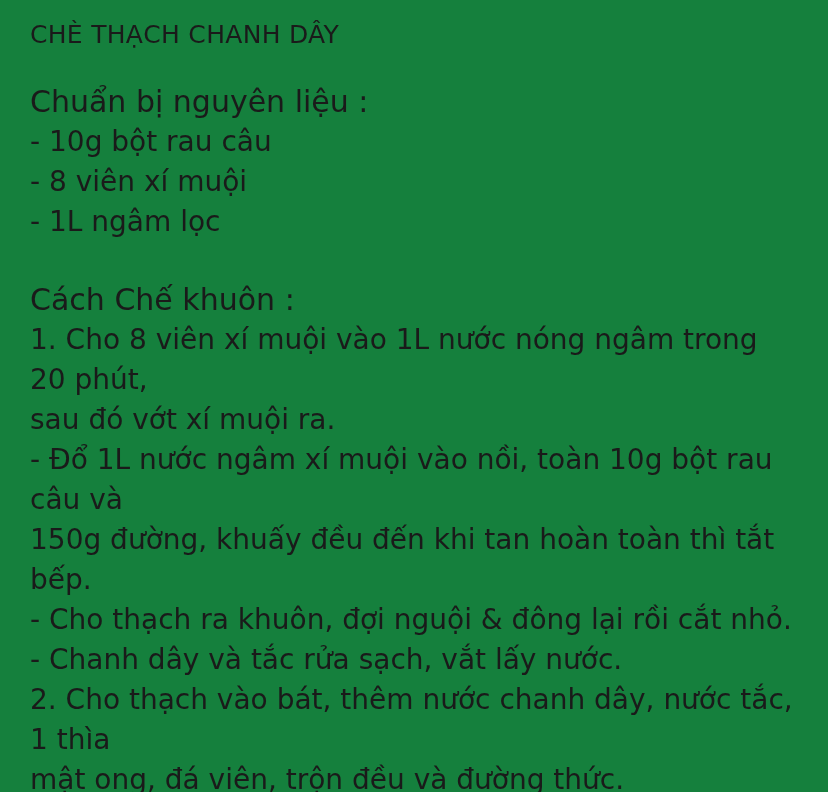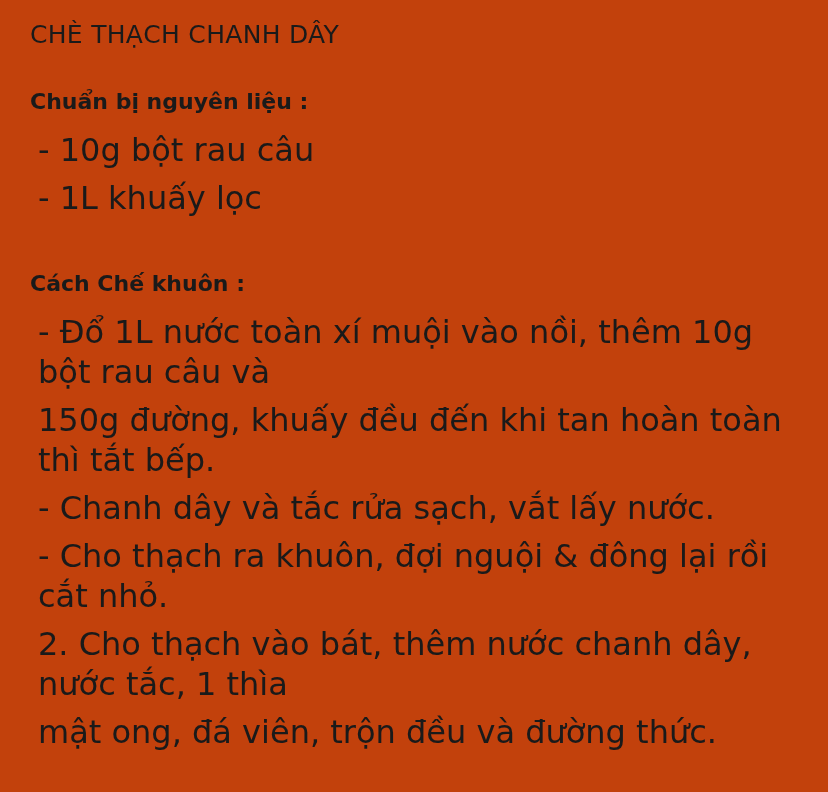--- a/index.html
+++ b/index.html
@@ -12,70 +12,73 @@
     height: 792px;
     font-family: "DejaVu Sans", "Liberation Sans", sans-serif;
     color: #111111;
     overflow: hidden;
   }
   .page {
     box-sizing: border-box;
     width: 828px;
     height: 792px;
     padding: 18px 30px 0 30px;
-    background: #c2410c;
+    background: #15803d;
   }
   .title {
     font-size: 25px;
     line-height: 34px;
     letter-spacing: 0.3px;
     color: #1a1a1a;
     margin: 0 0 30px 0;
     font-weight: 400;
   }
   .section {
     margin: 0;
   }
   .section-heading {
-    font-size: 22px;
+    font-size: 30px;
     line-height: 40px;
     color: #1a1a1a;
     margin: 0;
-    font-weight: 700;
+    font-weight: 400;
   }
   .line {
-    font-size: 32px;
+    font-size: 28px;
     line-height: 40px;
     color: #1a1a1a;
-    margin: 8px;
+    margin: 0;
     font-weight: 400;
     white-space: pre-wrap;
   }
   .gap {
     height: 38px;
   }
 </style>
 </head>
 <body>
 
 <div class="page">
 
   <h1 class="title">CHÈ THẠCH CHANH DÂY</h1>
 
   <div class="section">
     <p class="section-heading">Chuẩn bị nguyên liệu :</p>
     <p class="line">- 10g bột rau câu</p>
-    <p class="line">- 1L khuấy lọc</p>
+    <p class="line">- 8 viên xí muội</p>
+    <p class="line">- 1L ngâm lọc</p>
   </div>
 
   <div class="gap"></div>
 
   <div class="section">
     <p class="section-heading">Cách Chế khuôn :</p>
-    <p class="line">- Đổ 1L nước toàn xí muội vào nồi, thêm 10g bột rau câu và</p>
+    <p class="line">1. Cho 8 viên xí muội vào 1L nước nóng ngâm trong 20 phút,</p>
+    <p class="line">sau đó vớt xí muội ra.</p>
+    <p class="line">- Đổ 1L nước ngâm xí muội vào nồi, toàn 10g bột rau câu và</p>
     <p class="line">150g đường, khuấy đều đến khi tan hoàn toàn thì tắt bếp.</p>
+    <p class="line">- Cho thạch ra khuôn, đợi nguội &amp; đông lại rồi cắt nhỏ.</p>
     <p class="line">- Chanh dây và tắc rửa sạch, vắt lấy nước.</p>
-    <p class="line">- Cho thạch ra khuôn, đợi nguội &amp; đông lại rồi cắt nhỏ.</p>
     <p class="line">2. Cho thạch vào bát, thêm nước chanh dây, nước tắc, 1 thìa</p>
     <p class="line">mật ong, đá viên, trộn đều và đường thức.</p>
   </div>
 
 </div>
 
 </body></html>

